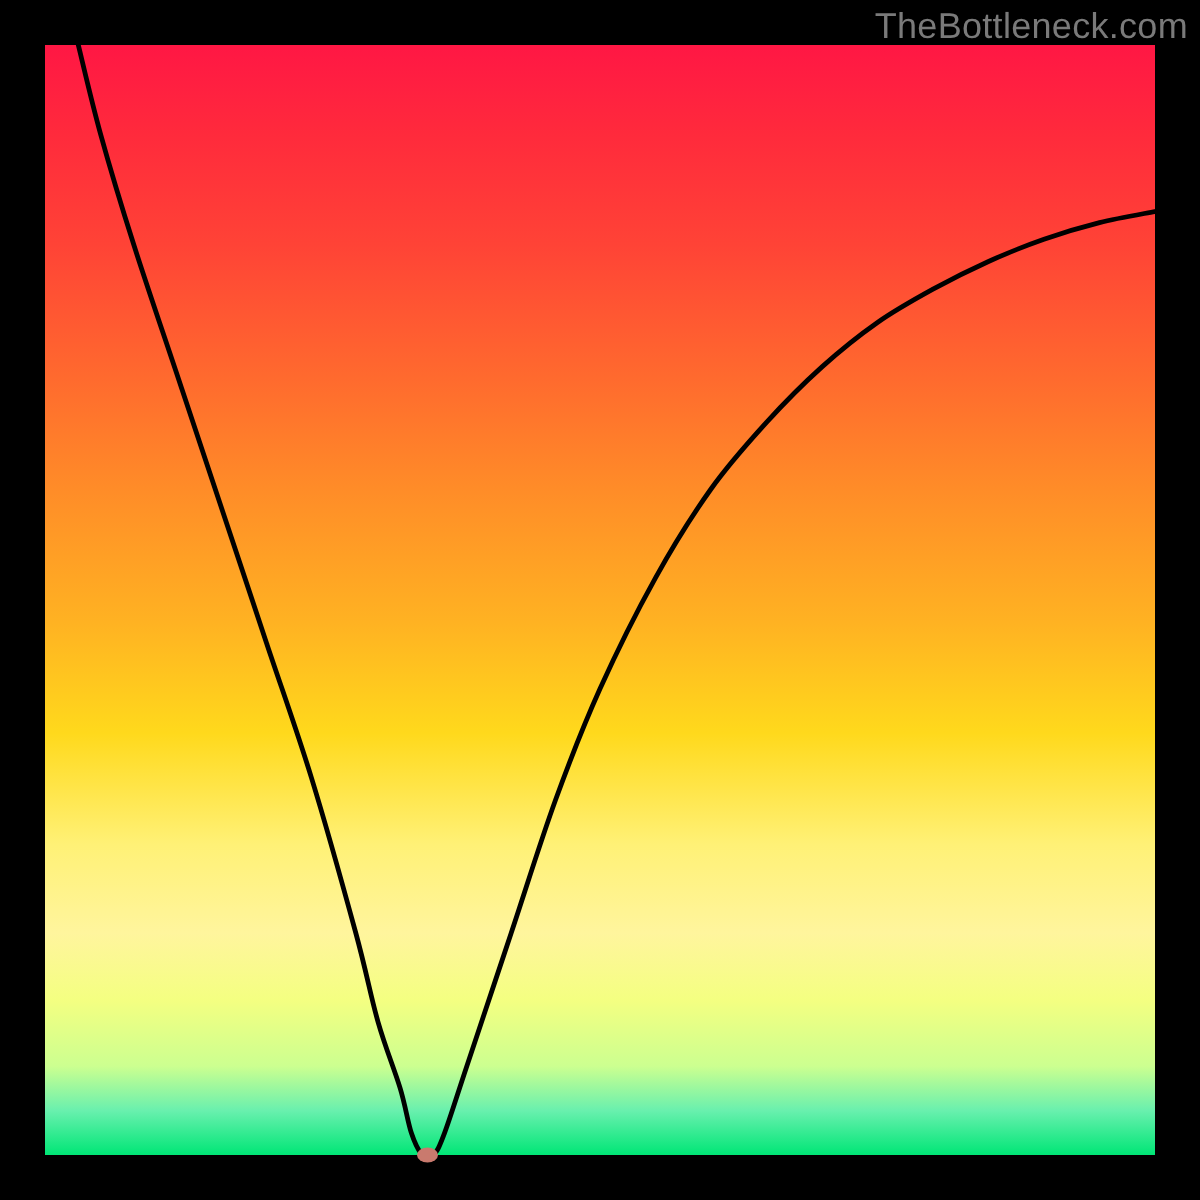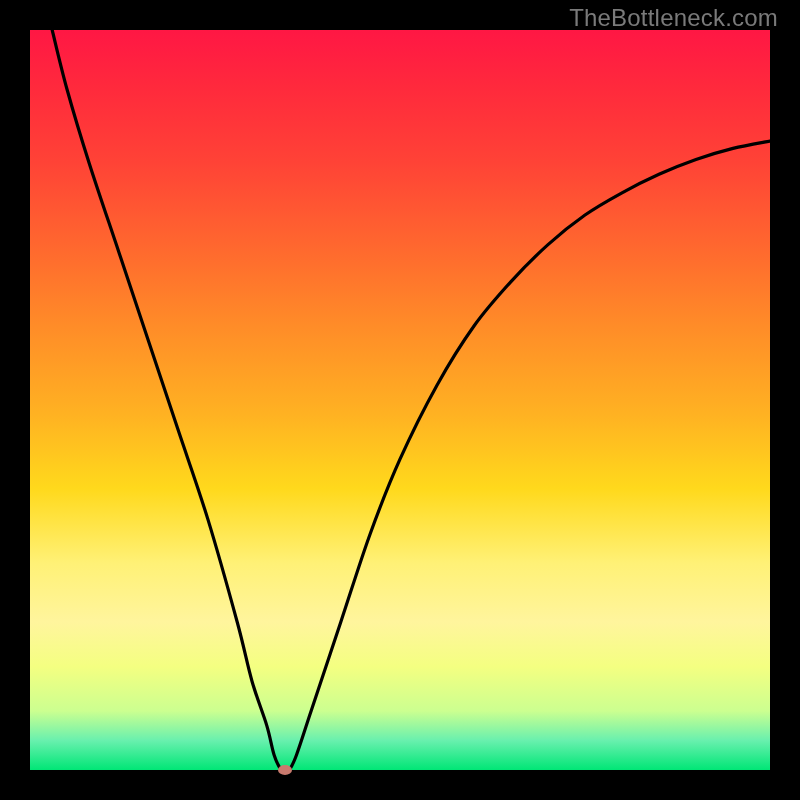--- a/index.html
+++ b/index.html
@@ -43,21 +43,21 @@
     position: absolute;
     width: 14px;
     height: 10px;
     border-radius: 50%;
     background: #c97a6e;
     transform: translate(-50%, -50%);
   }
   .watermark {
     position: absolute;
     top: 4px;
-    right: 22px;
+    right: 8px;
     font-family: Arial, Helvetica, sans-serif;
     font-size: 24px;
     color: #7a7a7a;
     letter-spacing: 0.2px;
     user-select: none;
   }
 </style>
 </head>
 <body>
 

